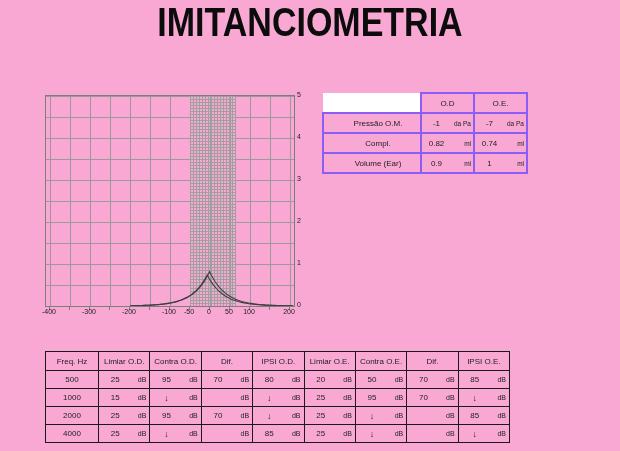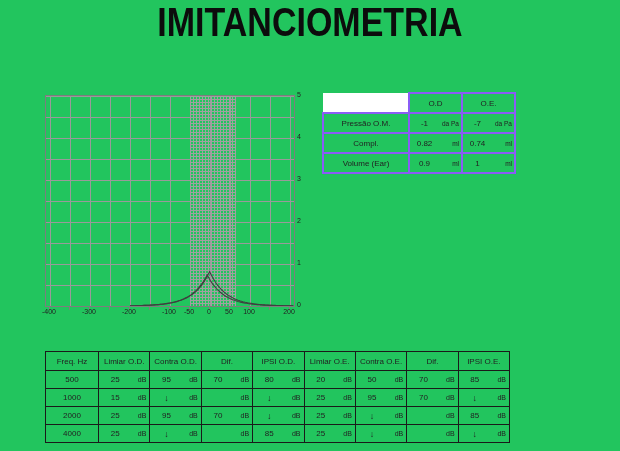--- a/index.html
+++ b/index.html
@@ -1,16 +1,16 @@
 <!DOCTYPE html>
 <html><head>
 <meta charset="utf-8">
 <style>
   html,body{margin:0;padding:0;background:#fff;}
-  .page{position:relative;width:620px;height:451px;background:#22c55e;overflow:hidden;
+  .page{position:relative;width:620px;height:451px;background:#f9a8d4;overflow:hidden;
         font-family:"Liberation Sans","DejaVu Sans",sans-serif;color:#1a1a1a;}
 
   
   .title{position:absolute;top:2px;left:0;width:620px;margin:0;text-align:center;
          font-size:40px;line-height:40px;font-weight:700;color:#0c0c0c;
          transform:scaleX(0.85);letter-spacing:0px;}
 
   
   .plot{position:absolute;left:45px;top:95px;width:248px;height:210px;
         border:1px solid #7d7d7d;box-sizing:content-box;
@@ -31,21 +31,21 @@
   .xticks div{position:absolute;transform:translateX(-50%);font-size:7px;color:#222;white-space:nowrap;}
   .yticks{position:absolute;left:297px;top:95px;width:14px;height:210px;}
   .yticks div{position:absolute;font-size:7px;color:#222;}
 
   
   .mtable{position:absolute;left:322px;top:92px;border-collapse:collapse;table-layout:fixed;
           font-size:8px;color:#222;}
   .mtable th,.mtable td{border:2px solid #8b5cf6;padding:0;height:18px;text-align:center;
           font-weight:400;vertical-align:middle;}
   .mtable .blank{border:none;background:#fff;}
-  .mtable .c-label{width:84px;}
+  .mtable .c-label{width:84px;padding-left:12px;}
   .mtable .c-val{width:51px;}
   .mval{padding:0;}
   .mval .cellflex{display:flex;align-items:center;height:100%;}
   .mval .num{flex:1;text-align:center;font-size:8px;}
   .mval .unit{min-width:20px;text-align:right;font-size:6.5px;padding-right:2px;white-space:nowrap;}
 
   
   .rtitle{position:absolute;left:45px;top:333px;width:465px;text-align:center;
           font-size:8px;color:#222;}
   .rtable{position:absolute;left:45px;top:351px;width:465px;border-collapse:collapse;

